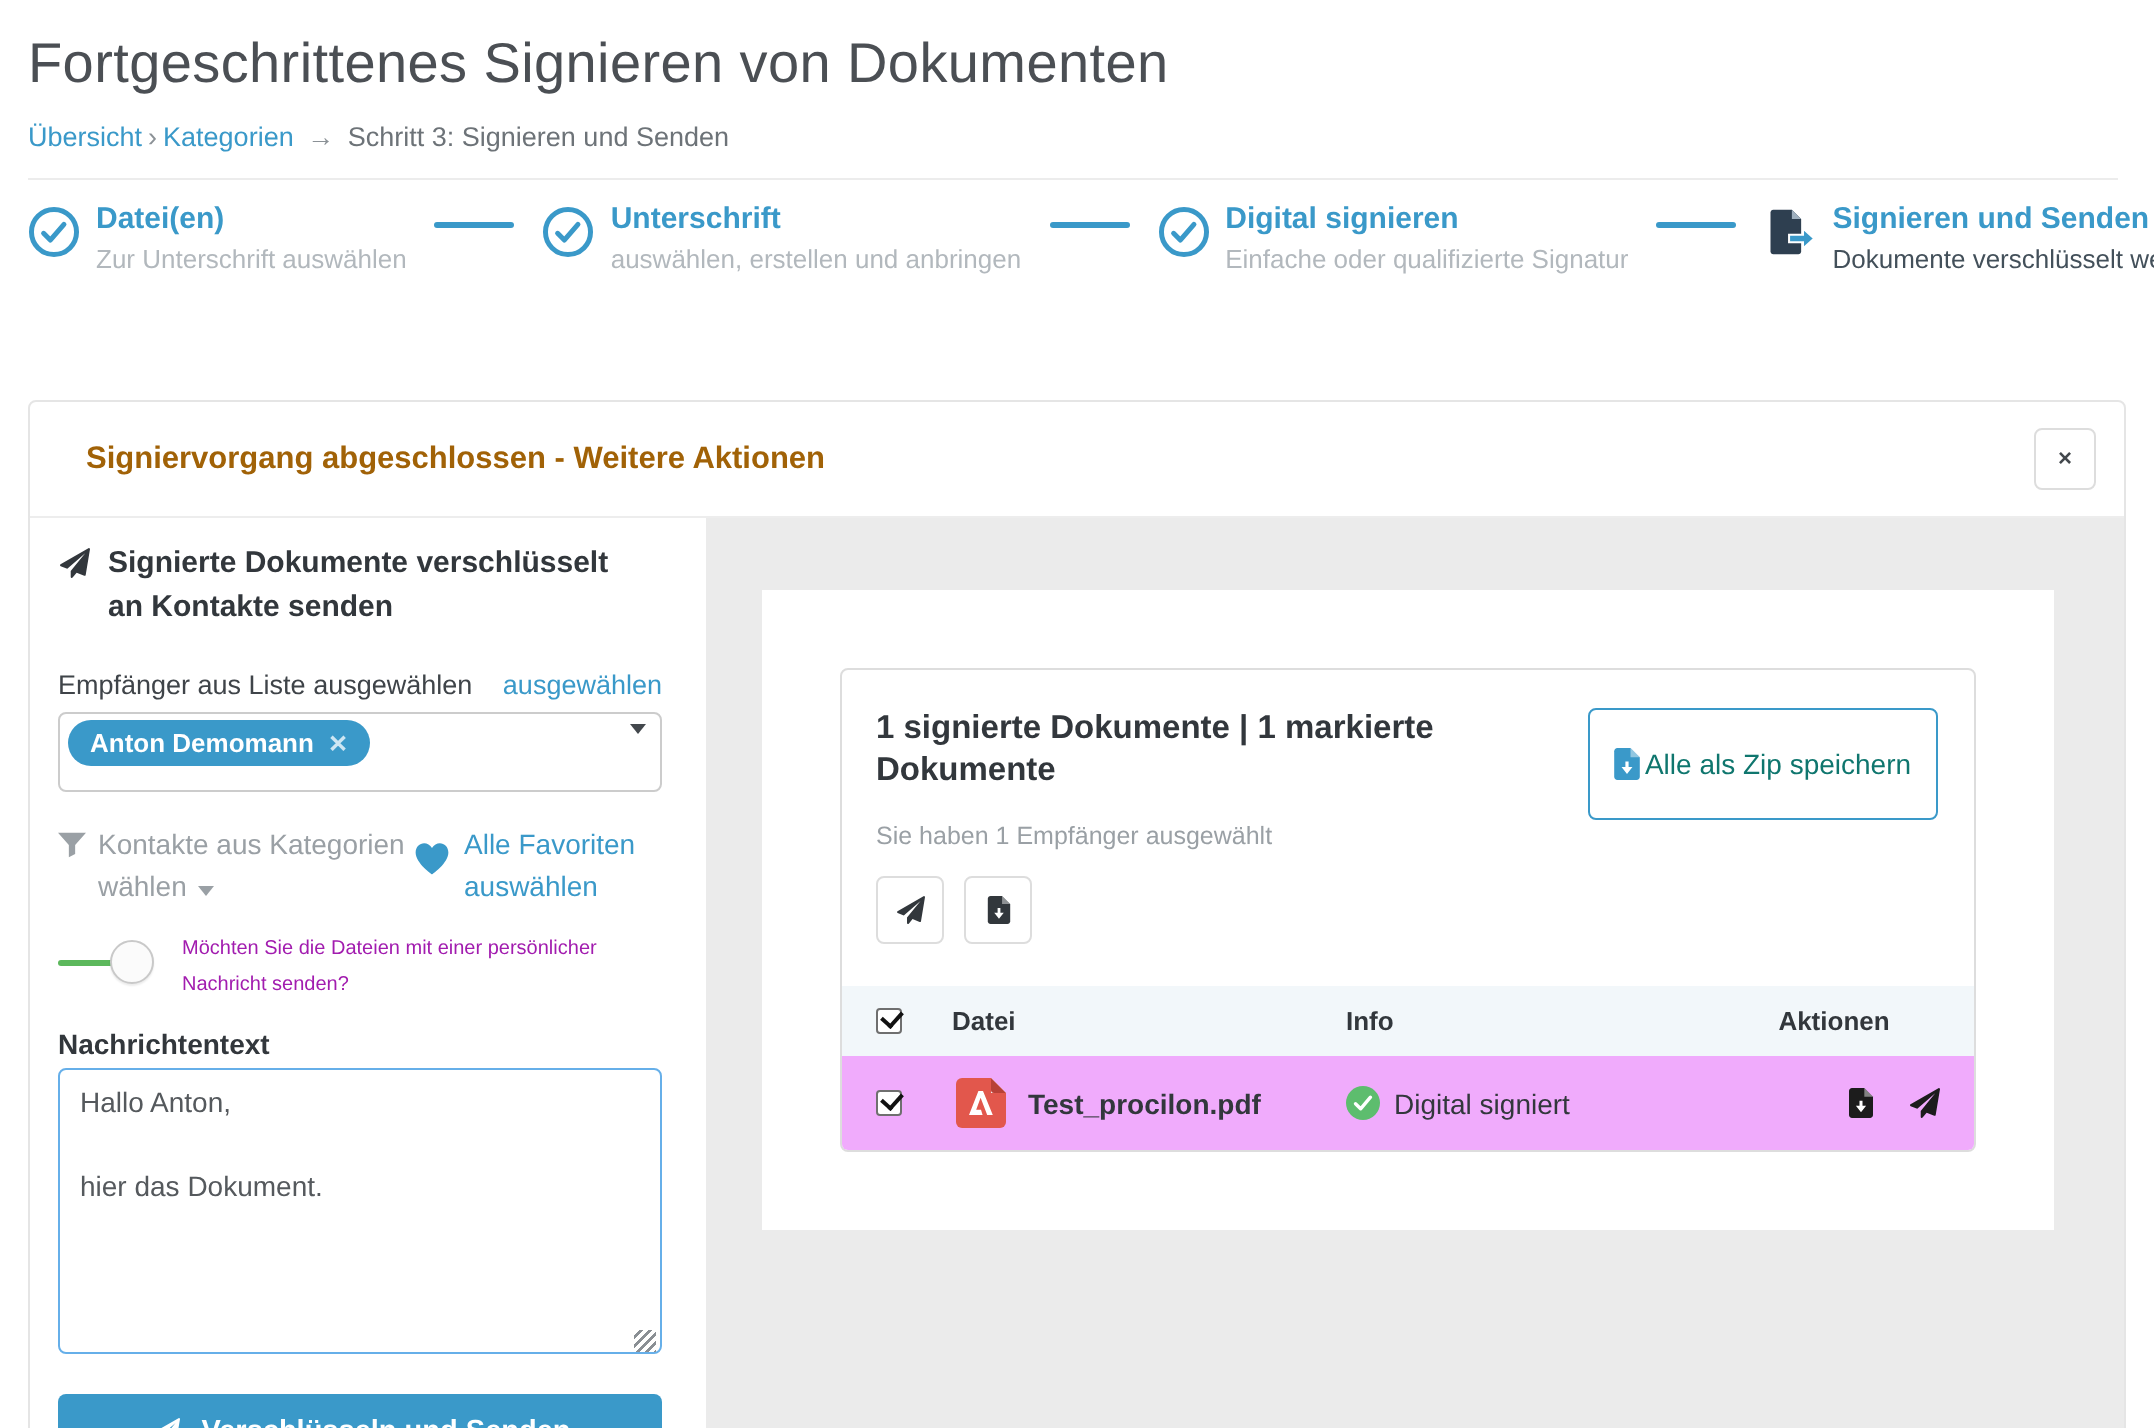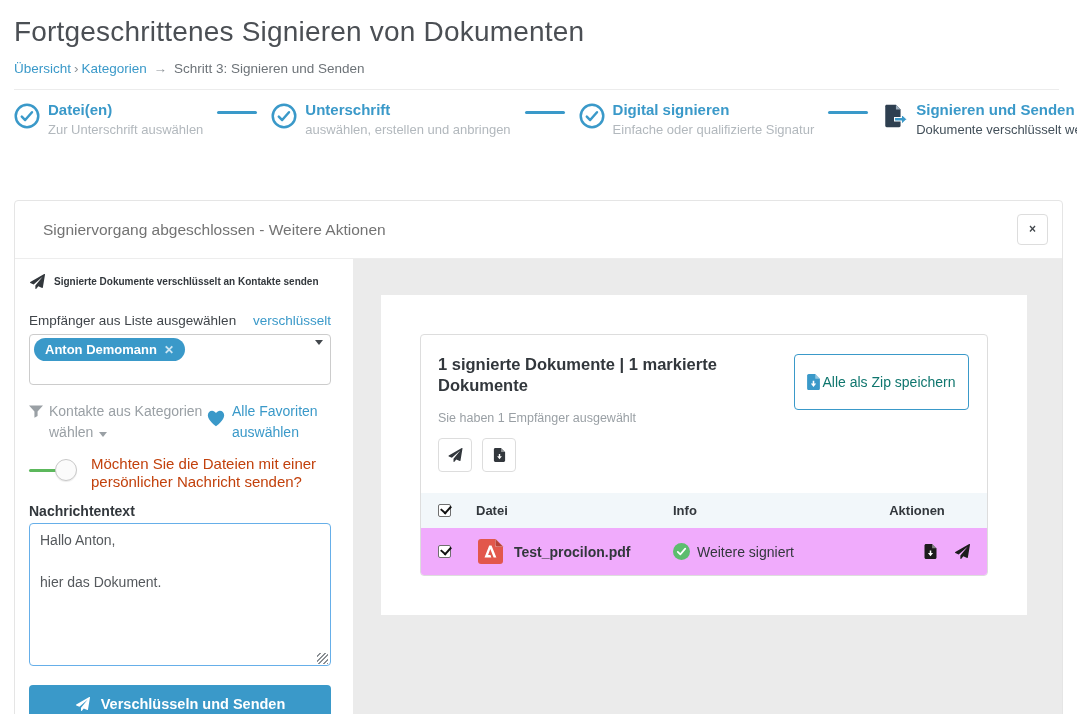--- a/index.html
+++ b/index.html
@@ -31,39 +31,39 @@
   
   .panel {
     position:absolute; left:14px; right:14px; top:200px; bottom:-20px;
     background:#fff; border:1px solid #e5e5e5; border-radius:4px 4px 0 0;
     display:flex; flex-direction:column;
   }
   .panel-header {
     display:flex; align-items:center; justify-content:space-between;
     padding:14px 14px; border-bottom:1px solid #ededed; min-height:58px;
   }
-  .panel-title { font-size:15.5px; font-weight:normal; color:#737373; padding-left:14px; }
+  .panel-title { font-size:15.5px; font-weight:bold; color:#a16207; padding-left:14px; }
   .close-btn {
     width:31px; height:31px; background:#fff; border:1px solid #ddd; border-radius:4px;
     font-size:12px; font-weight:bold; color:#43484d; cursor:pointer; line-height:29px; text-align:center;
   }
   .panel-body { flex:1; display:flex; align-items:stretch; }
 
   
   .sidebar { width:338px; flex:0 0 338px; padding:12px 8px 20px 14px; background:#fff; }
-  .sb-heading { display:flex; font-size:10px; font-weight:bold; color:#32373c; line-height:22px; width:290px; }
+  .sb-heading { display:flex; font-size:15px; font-weight:bold; color:#32373c; line-height:22px; width:290px; }
   .sb-heading .plane { width:17px; height:15px; margin:3px 8px 0 0; color:#32373c; flex:0 0 auto; }
   .sb-heading svg { width:100%; height:100%; display:block; }
 
   .recip-row { display:flex; justify-content:space-between; align-items:baseline; margin-top:20px; width:302px; }
   .recip-label { font-size:13.5px; color:#3f4449; }
   .reset-link { font-size:13.5px; color:#3a99c9; text-decoration:none; cursor:pointer; }
 
   .select-box {
-    position:relative; width:302px; height:51px; margin-top:6px;
+    position:relative; width:302px; height:40px; margin-top:6px;
     border:1px solid #ccc; border-radius:4px; background:#fff; padding:3px 4px;
   }
   .tag {
     display:inline-flex; align-items:center; gap:7px; background:#3a99c9; color:#fff;
     font-size:13px; font-weight:bold; border-radius:13px; padding:4px 11px; cursor:default;
   }
   .tag-x { color:#cde6f3; font-weight:bold; cursor:pointer; font-size:12px; }
   .select-caret { position:absolute; right:7px; top:5px; width:0; height:0;
     border-left:4px solid transparent; border-right:4px solid transparent; border-top:5px solid #43484d; }
 
@@ -74,21 +74,21 @@
     border-left:4px solid transparent; border-right:4px solid transparent; border-top:5px solid #9aa0a5; }
   .fav { display:flex; align-items:flex-start; width:125px; flex:0 0 125px; cursor:pointer; }
   .fav .heart { width:20px; height:18px; margin:8px 6px 0 0; flex:0 0 auto; }
   .fav-text { font-size:14px; color:#3a99c9; line-height:21px; text-decoration:none; }
 
   .toggle-row { display:flex; align-items:flex-start; margin-top:12px; width:310px; }
   .toggle { position:relative; width:48px; height:22px; margin:4px 14px 0 0; flex:0 0 auto; cursor:pointer; }
   .toggle-track { position:absolute; left:0; right:8px; top:10px; height:3px; background:#5cb85c; border-radius:2px; }
   .toggle-knob { position:absolute; right:0; top:0; width:22px; height:22px; background:#fbfbfb;
     border:1px solid #c9c9c9; border-radius:50%; box-shadow:0 1px 1px rgba(0,0,0,.08); }
-  .toggle-label { font-size:15px; color:#c2410c; line-height:18px; width:240px; }
+  .toggle-label { font-size:10px; color:#a21caf; line-height:18px; width:240px; }
 
   .msg-label { margin-top:12px; font-size:14px; font-weight:bold; color:#32373c; }
   .ta-wrap { position:relative; width:302px; margin-top:4px; }
   .message-box {
     width:302px; height:143px; resize:none; border:1px solid #66afe9; border-radius:4px;
     padding:6px 10px; font-family:"Liberation Sans",sans-serif; font-size:14px; color:#55595d;
     line-height:21px; outline:none; background:#fff;
   }
   .resize-grip {
     position:absolute; right:3px; bottom:6px; width:11px; height:11px; pointer-events:none;
@@ -240,21 +240,21 @@
           <span class="plane">
               <svg viewBox="0 0 1792 1792" fill="currentColor">
                 <use href="#ic-plane"></use>
               </svg>
             </span>
           <span>Signierte Dokumente verschlüsselt an Kontakte senden</span>
         </div>
 
         <div class="recip-row">
           <span class="recip-label">Empfänger aus Liste ausgewählen</span>
-          <a class="reset-link">verschlüsselt</a>
+          <a class="reset-link">ausgewählen</a>
         </div>
 
         <div class="select-box">
           <span class="tag">
             <span>Anton Demomann</span>
             <span class="tag-x">✕</span>
           </span>
           <span class="select-caret"></span>
         </div>
 
@@ -347,21 +347,21 @@
                   <path d="M19.5 2L27 9.5h-6a1.5 1.5 0 0 1-1.5-1.5V2z" fill="#b84137"></path>
                   <path d="M13.2 8.5h2.3l4.9 12h-2.8l-3.3-8.6-2.2 6h2.4l.8 2.6H8.5z" fill="#fff"></path>
                 </svg>
                 <span>Test_procilon.pdf</span>
               </div>
               <div class="cell-info">
                 <svg class="badge" viewBox="0 0 20 20">
                   <circle cx="10" cy="10" r="10" fill="#5dbd6e"></circle>
                   <path d="M5.6 10.4l3 3 5.8-6.8" stroke="#fff" stroke-width="2" fill="none" stroke-linecap="round" stroke-linejoin="round"></path>
                 </svg>
-                <span>Weitere signiert</span>
+                <span>Digital signiert</span>
               </div>
               <div class="cell-actions">
                 <svg viewBox="0 0 16 20" fill="#1c1c1c">
                     <use href="#ic-filedown"></use>
                   </svg>
                 <svg viewBox="0 0 1792 1792" fill="#1c1c1c">
                     <use href="#ic-plane"></use>
                   </svg>
               </div>
             </div>

